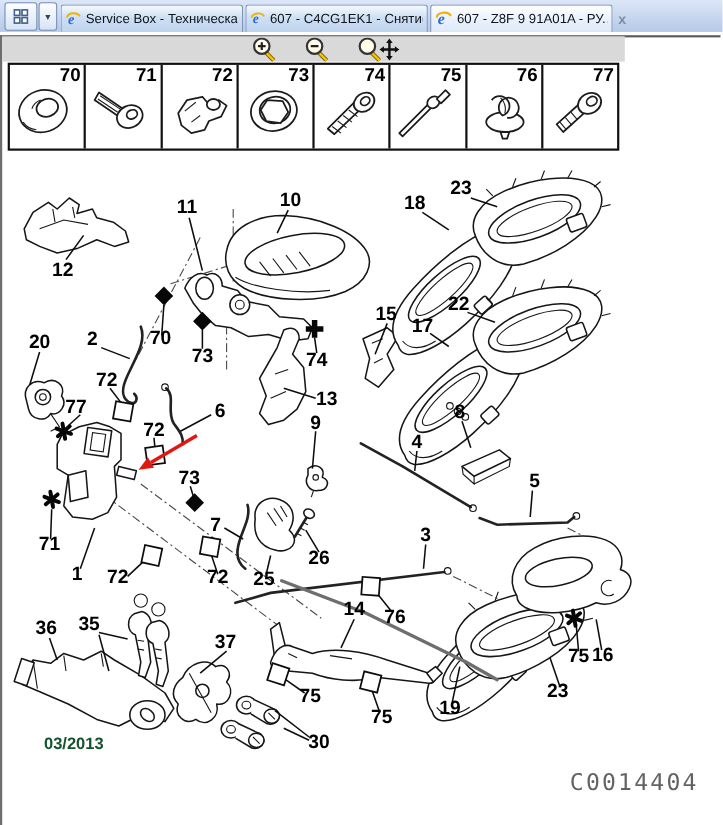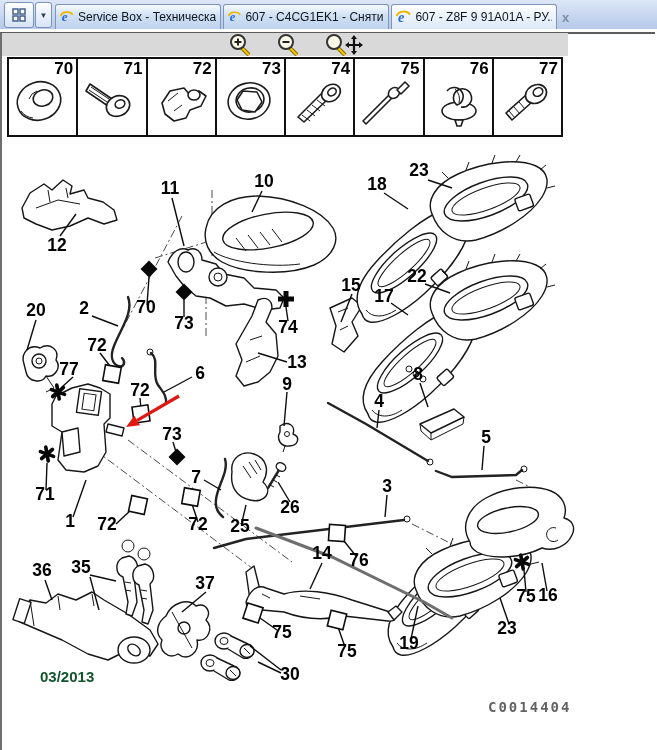--- a/index.html
+++ b/index.html
@@ -43,21 +43,21 @@
   .rod{fill:none;stroke:#222;stroke-width:2.4;stroke-linecap:round;}
   .rodg{fill:none;stroke:#6e6e6e;stroke-width:3;stroke-linecap:round;}
   .dd{stroke:#4a4a4a;stroke-width:1;stroke-dasharray:8 3 2 3;fill:none;}
   .ld{stroke:#0d0d0d;stroke-width:1.4;}
   .wsq{fill:#fff;stroke:#0d0d0d;stroke-width:1.6;}
   .bdi{fill:#070707;}
   .crx{fill:#070707;}
   .ast{stroke:#070707;stroke-width:3.6;stroke-linecap:round;}
   .dlb{font-family:"Liberation Sans",sans-serif;font-size:17.5px;font-weight:bold;fill:#000;text-anchor:middle;}
   .footer-date{position:absolute;left:8px;top:668px;font-size:15px;font-weight:bold;color:#14532d;margin-left:32px;}
-  .stamp{position:absolute;left:488px;top:699px;font-size:14px;font-weight:bold;color:#3c3c3c;
+  .stamp{position:absolute;left:518px;top:699px;font-size:21px;font-weight:normal;color:#3c3c3c;
     letter-spacing:2px;opacity:.8;filter:blur(.4px);font-family:"DejaVu Sans Mono",monospace;}
 </style>
 </head>
 <body>
 
 <div class="tabbar">
   <div class="qtbtn">
     <svg width="14" height="14" viewBox="0 0 14 14" class="grid-ico">
       <rect x="1" y="1" width="5" height="5"></rect>
         <rect x="8" y="1" width="5" height="5"></rect>

